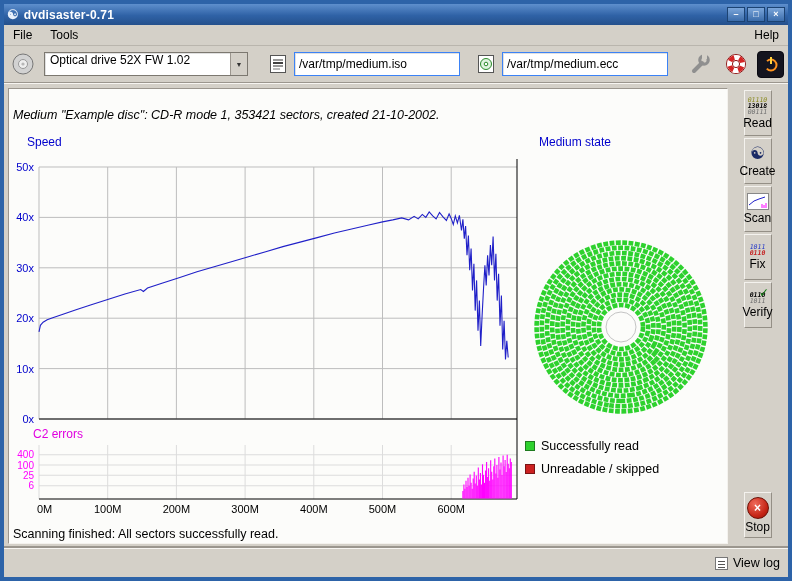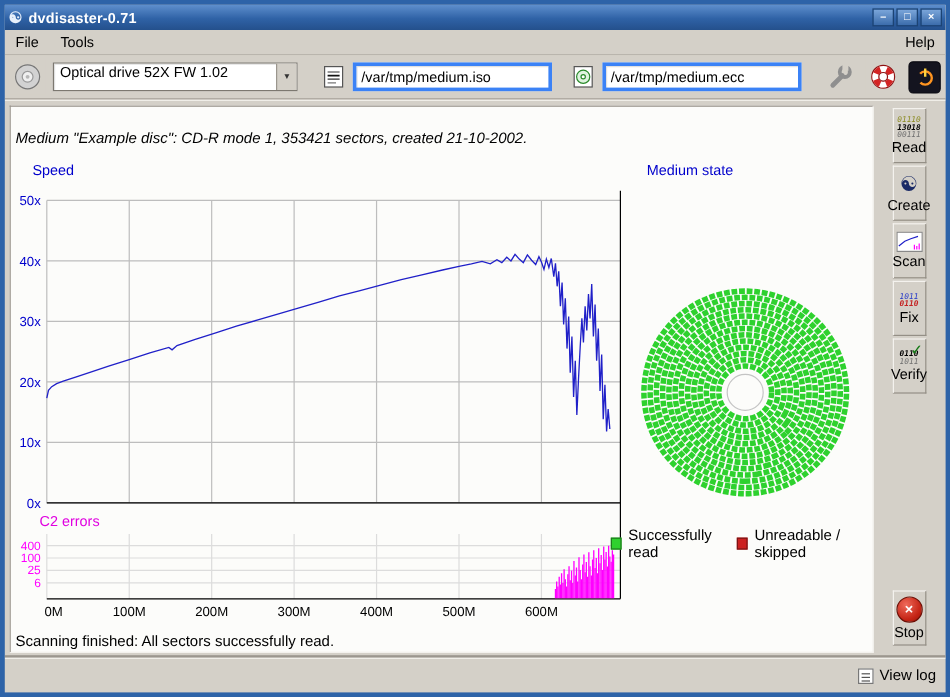--- a/index.html
+++ b/index.html
@@ -16,35 +16,35 @@
   .menubar{height:21px;display:flex;align-items:center;background:#d4d0c8;border-bottom:1px solid #b9b5ad;flex:0 0 auto}
   .menu-item{padding:2px 9px;cursor:default}
   .spacer{flex:1}
   
   .toolbar{height:36px;display:flex;align-items:center;gap:6px;padding:0 4px;background:#d4d0c8;flex:0 0 auto}
   .tbtn{width:30px;height:30px;background:#d4d0c8;border:1px solid transparent;display:flex;align-items:center;justify-content:center;cursor:default}
   .tbtn.power{width:27px;height:27px;background:#14141f;border:1px solid #0a0a12;border-radius:4px}
   .combo{width:204px;height:24px;display:flex;align-items:flex-start;background:#fff;border:1px solid #7c7870;box-shadow:inset 1px 1px 0 rgba(0,0,0,.12)}
   .combo-text{flex:1;padding:0 5px;white-space:nowrap;overflow:hidden}
   .combo-arrow{width:17px;height:22px;background:#d4d0c8;border-left:1px solid #9b968e;display:flex;align-items:center;justify-content:center;font-size:7px;color:#333}
-  .entry{width:166px;height:24px;background:#fff;border:3px solid #3b82f6;box-shadow:inset 1px 1px 0 rgba(0,0,0,.12);padding:0 4px;font-family:"Liberation Sans",sans-serif;font-size:12px;color:#000}
+  .entry{width:166px;height:24px;background:#fff;border:1px solid #3b82f6;box-shadow:inset 1px 1px 0 rgba(0,0,0,.12);padding:0 4px;font-family:"Liberation Sans",sans-serif;font-size:12px;color:#000}
   .file-icon{display:flex;align-items:center}
   .hsep{height:2px;border-top:1px solid #9b968e;border-bottom:1px solid #f7f5f1;flex:0 0 auto}
   
   .content{flex:1;display:flex;padding:4px 2px 4px 4px;min-height:0}
   .panel{position:relative;flex:1;background:#fcfcfa;border:1px solid #9b968e;border-right-color:#f4f2ee;border-bottom-color:#f4f2ee;overflow:hidden}
   .status1{position:absolute;left:4px;top:3px;font-size:12.5px}
   .status2{position:absolute;left:4px;top:19px;font-size:12.5px;font-style:italic}
   .ct{position:absolute;font-size:12px}
   .speed-title{left:18px;top:46px}
   .medium-title{left:530px;top:46px}
   .c2-title{left:24px;top:338px}
   #chart-svg{position:absolute;left:0;top:40px}
   #disc-svg{position:absolute;left:518px;top:140px}
-  .legend{position:absolute;left:500px;top:350px;display:flex;gap:9px}
+  .legend{position:absolute;left:516px;top:350px;display:flex;flex-direction:column;gap:9px}
   .legend-row{display:flex;align-items:center;gap:6px;font-size:12.5px}
   .sw{width:10px;height:10px;border:1px solid #1f7a1f;display:inline-block}
   .sw-bad{border-color:#7a1414}
   .bottom-status{position:absolute;left:4px;top:438px;font-size:12.5px}
   
   .sidebar{width:58px;display:flex;flex-direction:column;align-items:center;gap:2px;padding:2px 1px 6px 2px}
   .act{width:28px;height:46px;display:flex;flex-direction:column;align-items:center;justify-content:center;gap:1px;background:#d4d0c8;border:1px solid;border-color:#f4f2ee #948f86 #948f86 #f4f2ee;font-size:12px;font-family:"Liberation Sans",sans-serif;cursor:default}
   .act.stop{margin-top:auto}
   .bin{font-family:"DejaVu Sans Mono",monospace;font-size:6.5px;line-height:6px;text-align:center}
   .bin .l1{color:#8a8a20;display:block}

